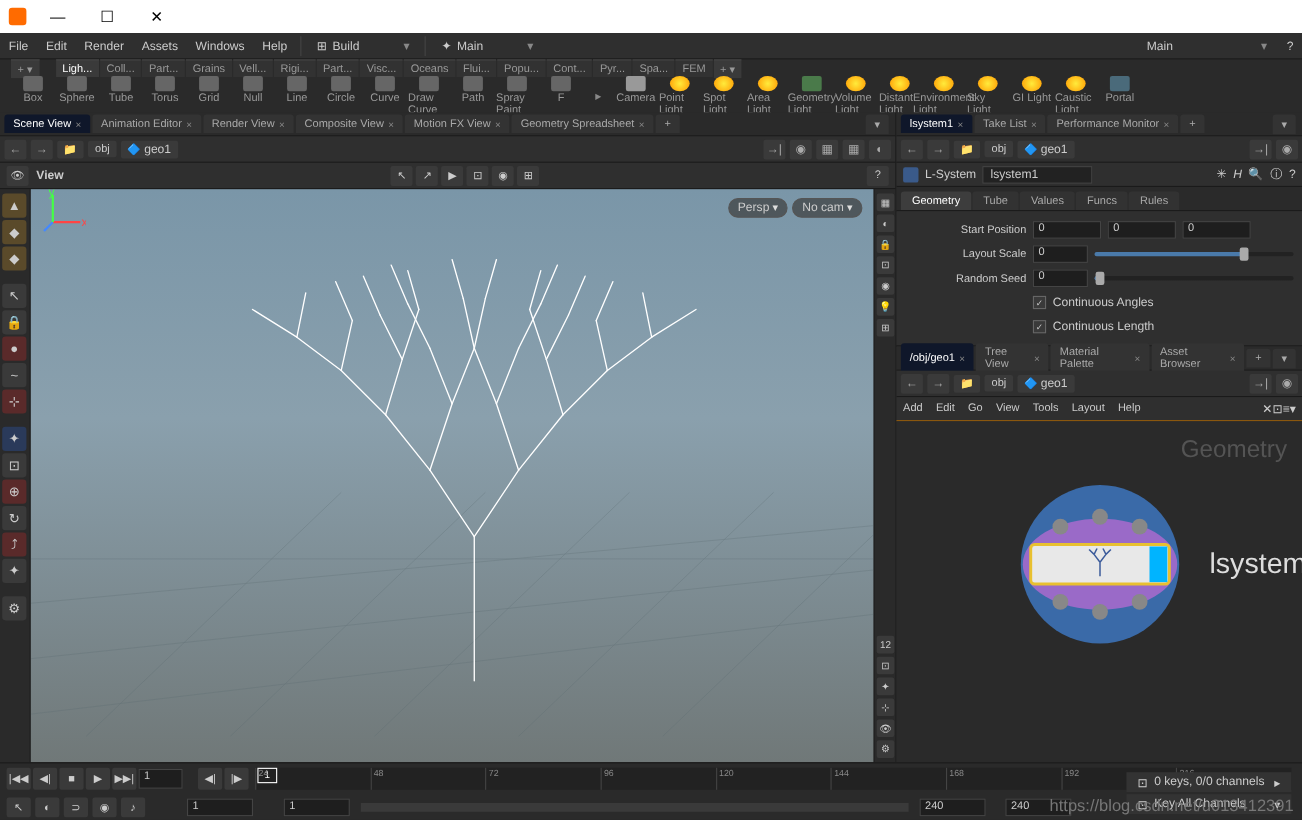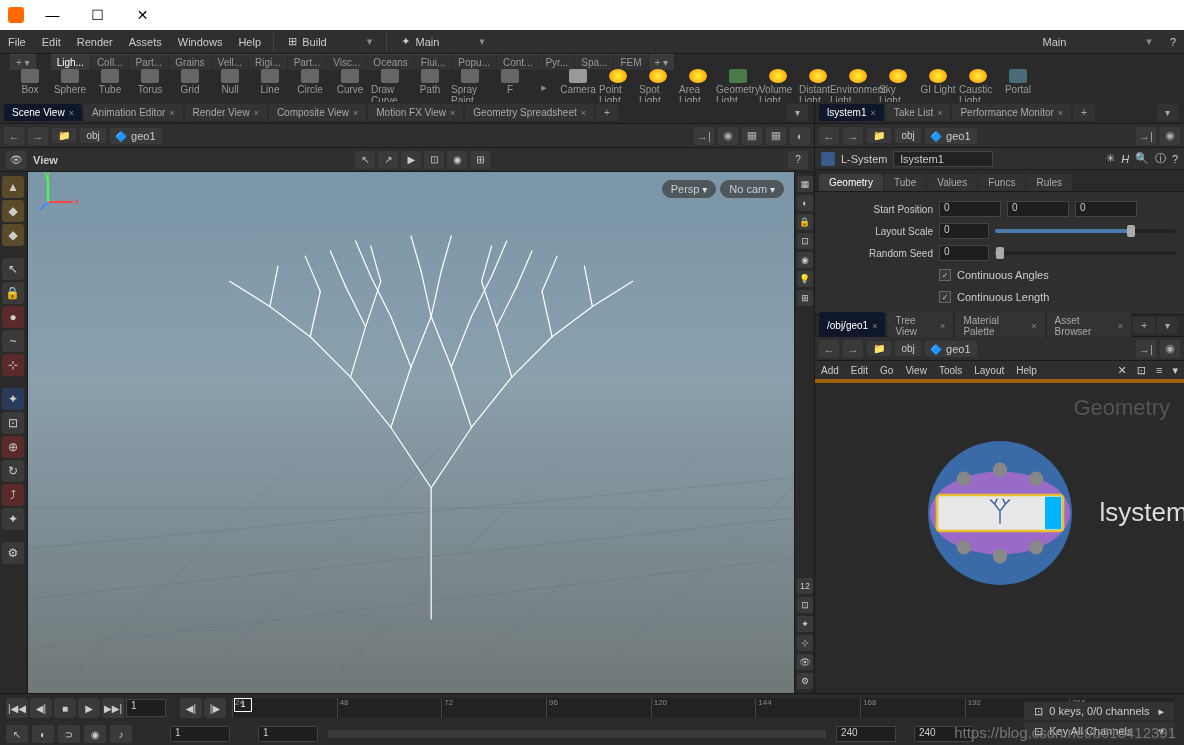--- a/index.html
+++ b/index.html
@@ -61,21 +61,21 @@
 .param-tab.active{background:#3d3d3d;color:#fff}
 .param-body{background:#2f2f2f;padding:6px 8px;flex:0 0 auto}
 .param-row{display:flex;align-items:center;height:22px;gap:6px}
 .param-row .plabel{width:110px;text-align:right;color:#ccc;font-size:10px}
 .param-row .pinput{width:50px;height:16px;background:#1e1e1e;border:1px solid #444;padding:0 4px;color:#ccc;font-size:10px}
 .param-row .pslider{flex:1;height:4px;background:linear-gradient(90deg,#4a7aaa 0%,#4a7aaa var(--fill,50%),#222 var(--fill,50%),#222 100%);position:relative;border-radius:2px}
 .param-row .pslider .thumb{position:absolute;width:8px;height:12px;background:#aaa;top:-4px;left:var(--fill,50%);transform:translateX(-50%);border-radius:2px}
 .param-row .pselect{height:18px;background:#3a3a3a;border:1px solid #555;padding:0 18px 0 8px;color:#ccc;font-size:10px;position:relative}
 .param-row .chk{width:12px;height:12px;background:#3a3a3a;border:1px solid #666;display:flex;align-items:center;justify-content:center;color:#ccc;font-size:8px}
 .network-pane{flex:1;display:flex;flex-direction:column;border-top:1px solid #1a1a1a}
-.net-menubar{height:22px;background:#2f2f2f;display:flex;align-items:center;padding:0 6px;gap:10px;border-bottom:4px solid #a16207}
+.net-menubar{height:22px;background:#2f2f2f;display:flex;align-items:center;padding:0 6px;border-bottom:1px solid #a16207}
 .net-menubar .nmenu{color:#ccc;font-size:10px}
 .net-view{flex:1;background:#2a2a2a;position:relative;overflow:hidden}
 .net-view .geomlabel{position:absolute;top:12px;right:14px;color:#545454;font-size:22px;font-weight:300}
 .net-view .nodering{position:absolute;top:40px;left:50%;transform:translateX(-50%);width:180px;height:180px}
 .net-view .nodelabel{position:absolute;top:114px;left:calc(50% + 100px);font-size:26px;color:#ddd;font-weight:300}
 .bottom-bar{position:absolute;bottom:0;left:0;right:0;height:52px;background:#2a2a2a;border-top:1px solid #1a1a1a}
 .timeline{height:28px;display:flex;align-items:center;padding:0 6px;gap:2px}
 .timeline .tbtn{width:22px;height:20px;background:#3a3a3a;display:flex;align-items:center;justify-content:center;font-size:10px;border-radius:2px}
 .timeline .frame-disp{width:40px;height:18px;background:#1e1e1e;border:1px solid #444;color:#ccc;padding:0 4px;font-size:10px}
 .timeline .track{flex:1;height:20px;background:#222;position:relative;margin:0 4px}

